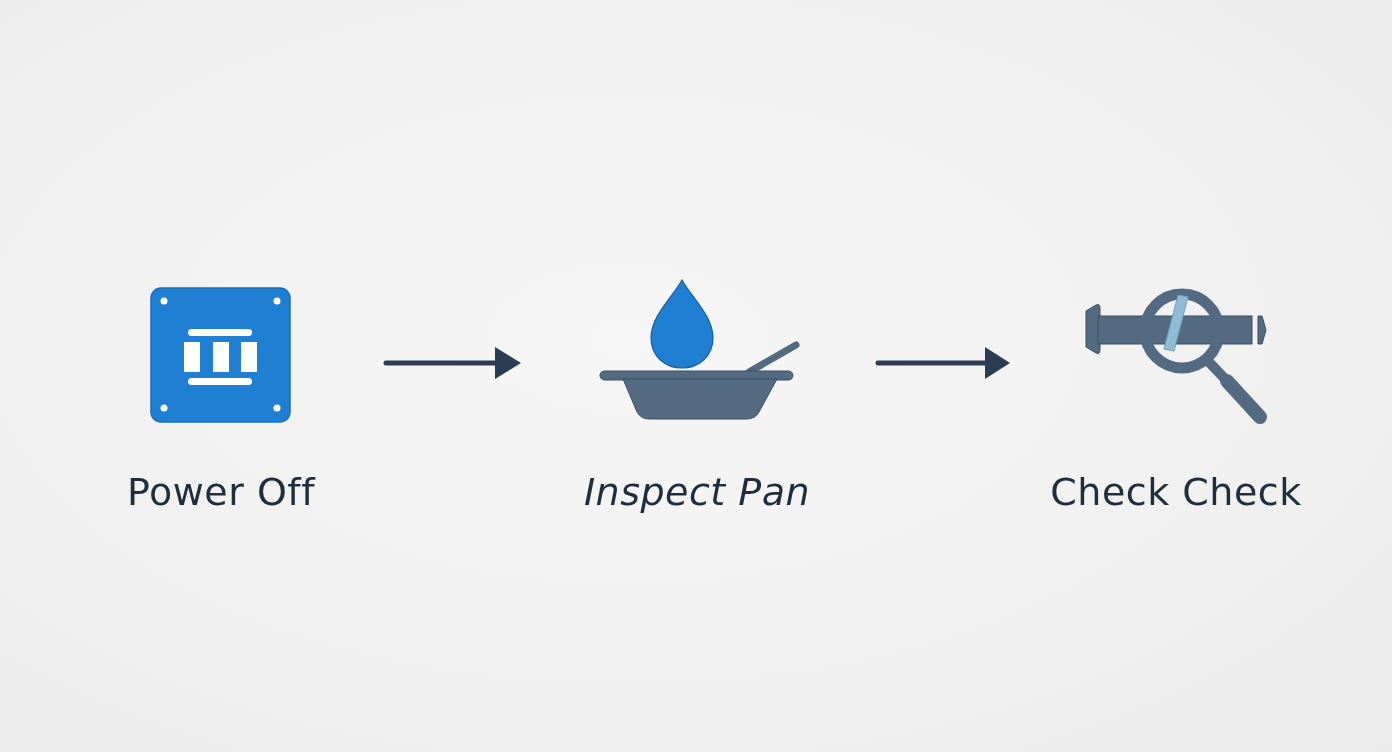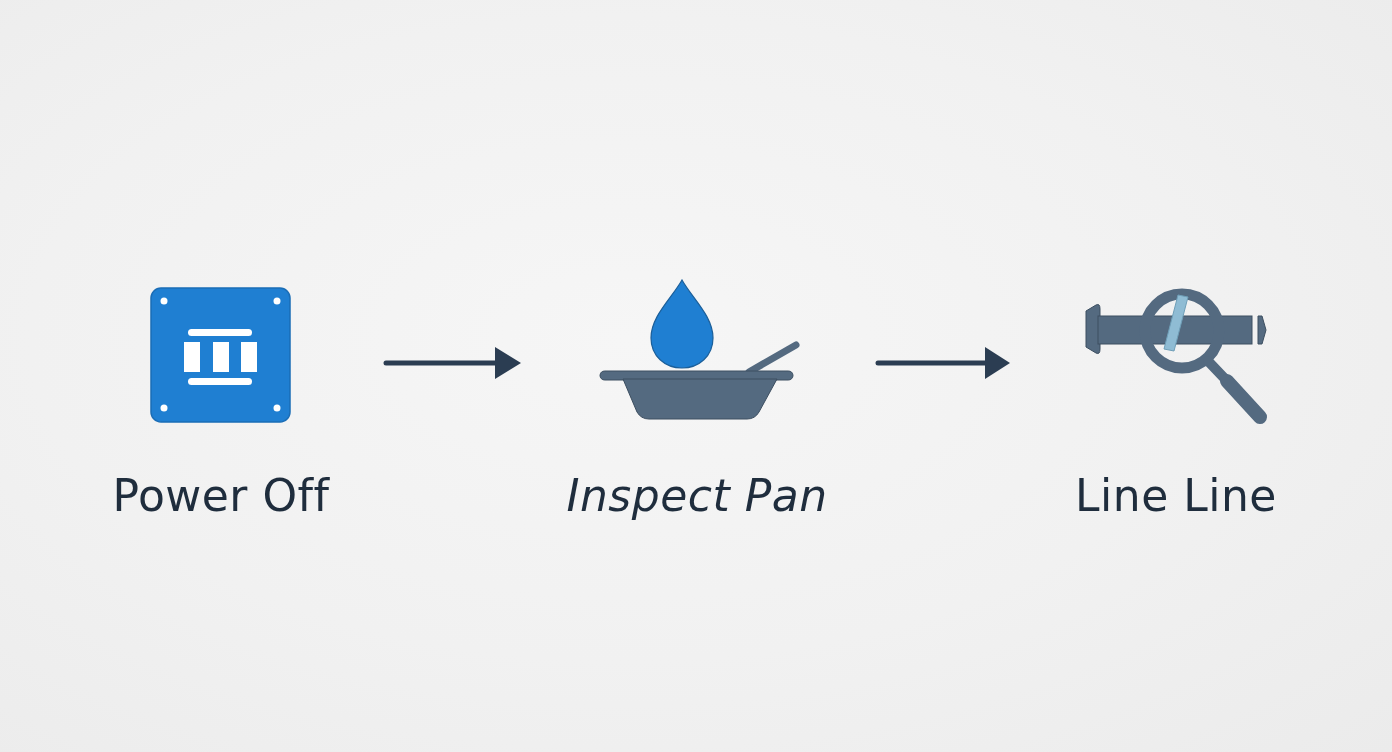--- a/index.html
+++ b/index.html
@@ -15,21 +15,21 @@
       font-family: "DejaVu Sans", "Liberation Sans", sans-serif;
     }
     .step {
       position: absolute;
     }
     .icon {
       position: absolute;
     }
     .label {
       position: absolute;
-      font-size: 44px;
+      font-size: 38px;
       color: #1f2d3d;
       letter-spacing: 0.5px;
       white-space: nowrap;
       text-align: right;
       transform: translateX(-50%);
       font-weight: 400;
     }
     .arrow {
       position: absolute;
     }
@@ -86,14 +86,14 @@
 
     <path d="M176,33 L180,33 L184,47 L180,61 L176,61 Z" fill="#546a80" stroke="#3c4e60" stroke-width="1"></path>
 
     <circle cx="100" cy="48" r="37" fill="none" stroke="#546a80" stroke-width="11"></circle>
 
     <polygon points="96,12 106,14 92,68 82,66" fill="#8fbcd4" stroke="#6f9fb8" stroke-width="1"></polygon>
 
     <line x1="126" y1="78" x2="145" y2="98" stroke="#546a80" stroke-width="10" stroke-linecap="round"></line>
     <line x1="145" y1="98" x2="178" y2="134" stroke="#546a80" stroke-width="14" stroke-linecap="round"></line>
   </svg>
-  <div class="label" style="left:1176px; top:470px;">Line Line</div>
+  <div class="label" style="left:1176px; top:470px;">Check Check</div>
 </div>
 
 </body></html>

